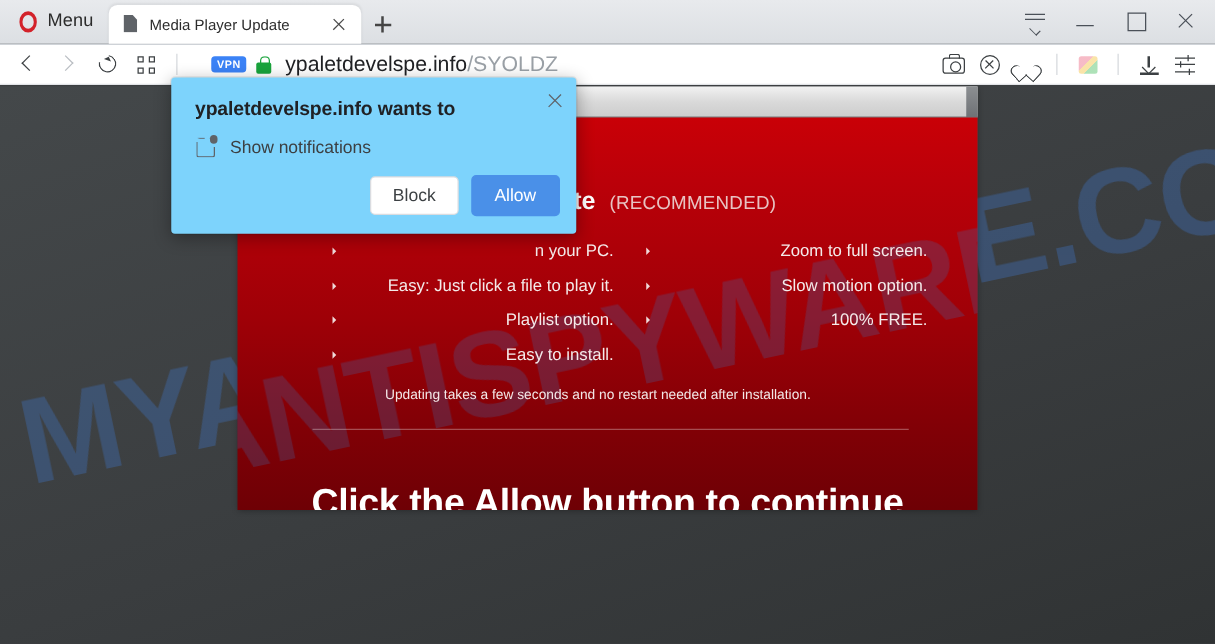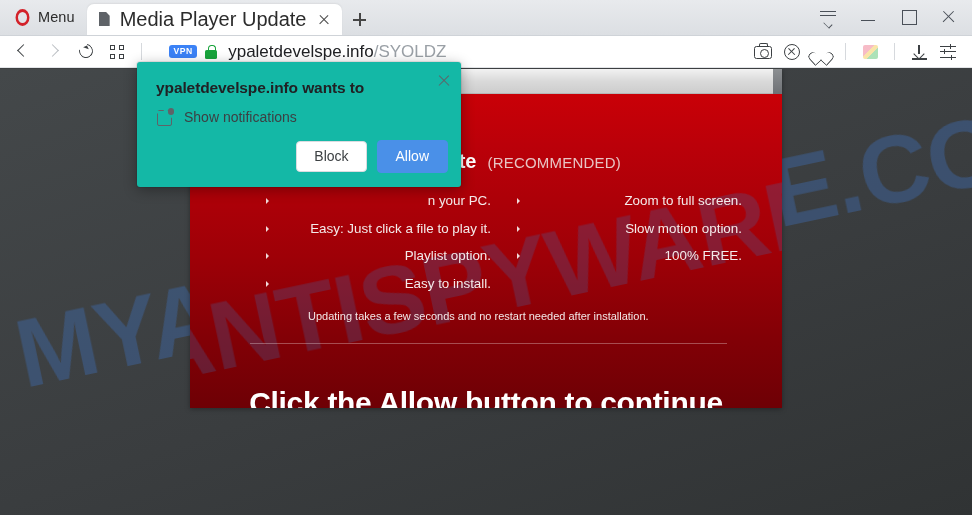--- a/index.html
+++ b/index.html
@@ -44,21 +44,21 @@
   }
   .tab-fav {
     width:13px; height:15px; position:relative; flex:0 0 auto;
   }
   .tab-fav:before{
     content:""; position:absolute; left:0; top:0;
     width:11px; height:14px; background:#5f6368;
     clip-path:polygon(0 0, 68% 0, 100% 27%, 100% 100%, 0 100%);
   }
   .tab-title {
-    font-size:20px; color:#2c2c2c; white-space:nowrap;
+    font-size:12px; color:#2c2c2c; white-space:nowrap;
     flex:1 1 auto;
   }
   .tab-close {
     width:20px; height:20px; position:relative; cursor:pointer; flex:0 0 auto;
   }
   .tab-close:before,.tab-close:after{
     content:""; position:absolute; left:4px; top:9.5px;
     width:12px; height:1.4px; background:#4a4a4a;
   }
   .tab-close:before{ transform:rotate(45deg); }
@@ -275,21 +275,21 @@
   }
   .cta {
     position:absolute; left:0; right:0; top:272px; text-align:center;
     font-size:30px; font-weight:bold; color:#fff; letter-spacing:-.3px;margin-top:20px;
   }
   .cta u { text-decoration:underline; text-underline-offset:4px; }
 
   
   .permdlg {
     position:absolute; left:137px; top:62px; width:324px; height:125px;
-    background:#14b8a6; border-radius:3px;
+    background:#7dd3fc; border-radius:3px;
     box-shadow:0 3px 14px rgba(0,0,0,.33), 0 0 0 1px rgba(0,0,0,.07);
     z-index:40;
   }
   .permdlg .x {
     position:absolute; right:7px; top:8px; width:20px; height:20px; cursor:pointer;
   }
   .permdlg .x:before,.permdlg .x:after{
     content:""; position:absolute; left:3px; top:9.5px; width:14px; height:1.4px; background:#5f6368;
   }
   .permdlg .x:before{ transform:rotate(45deg); }

